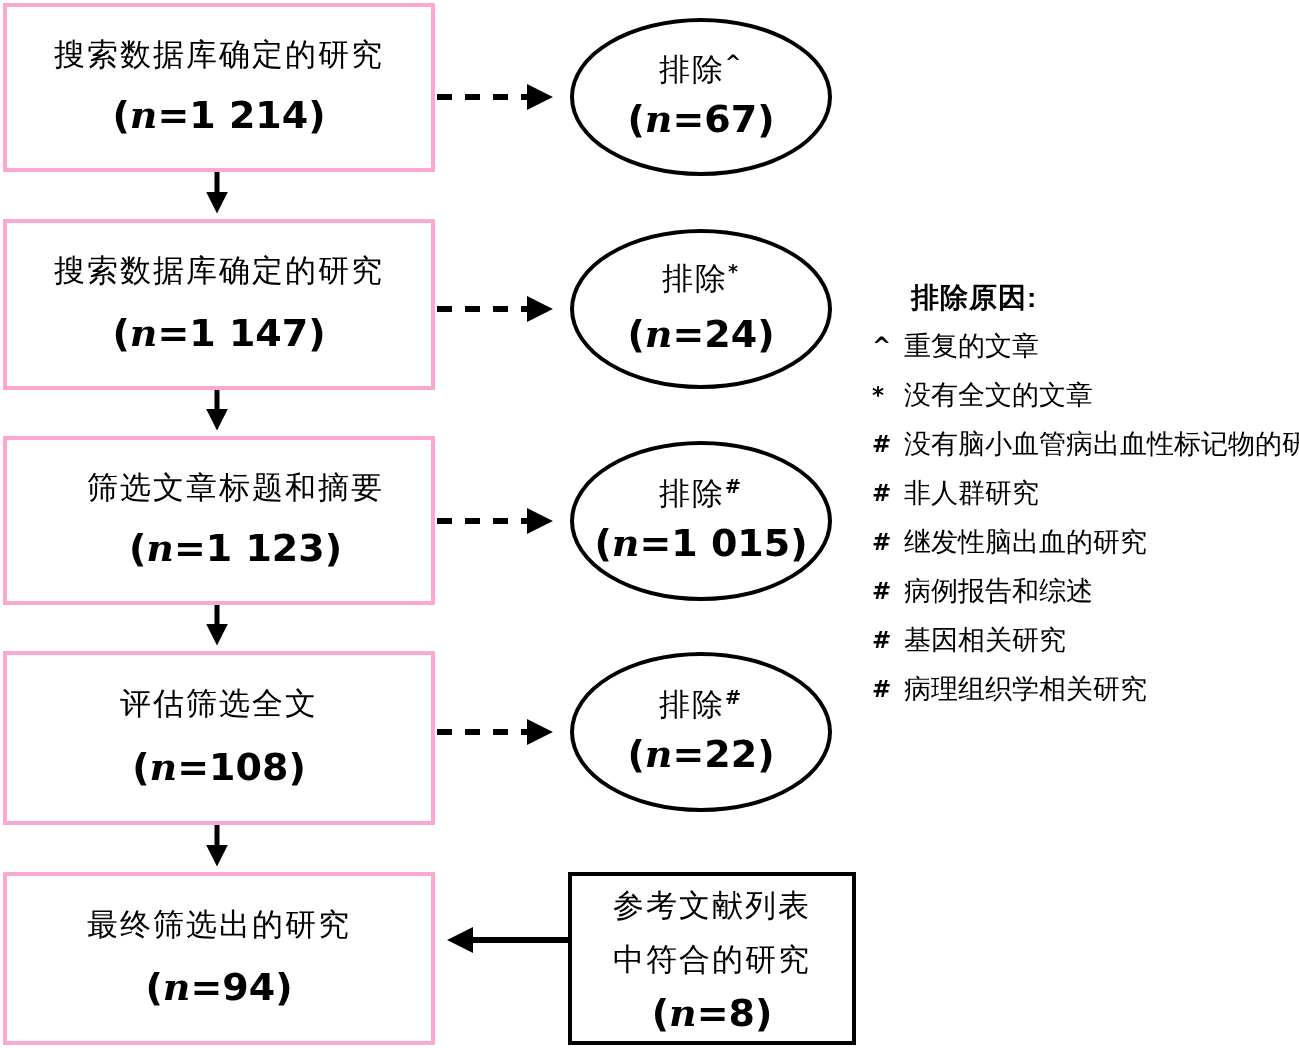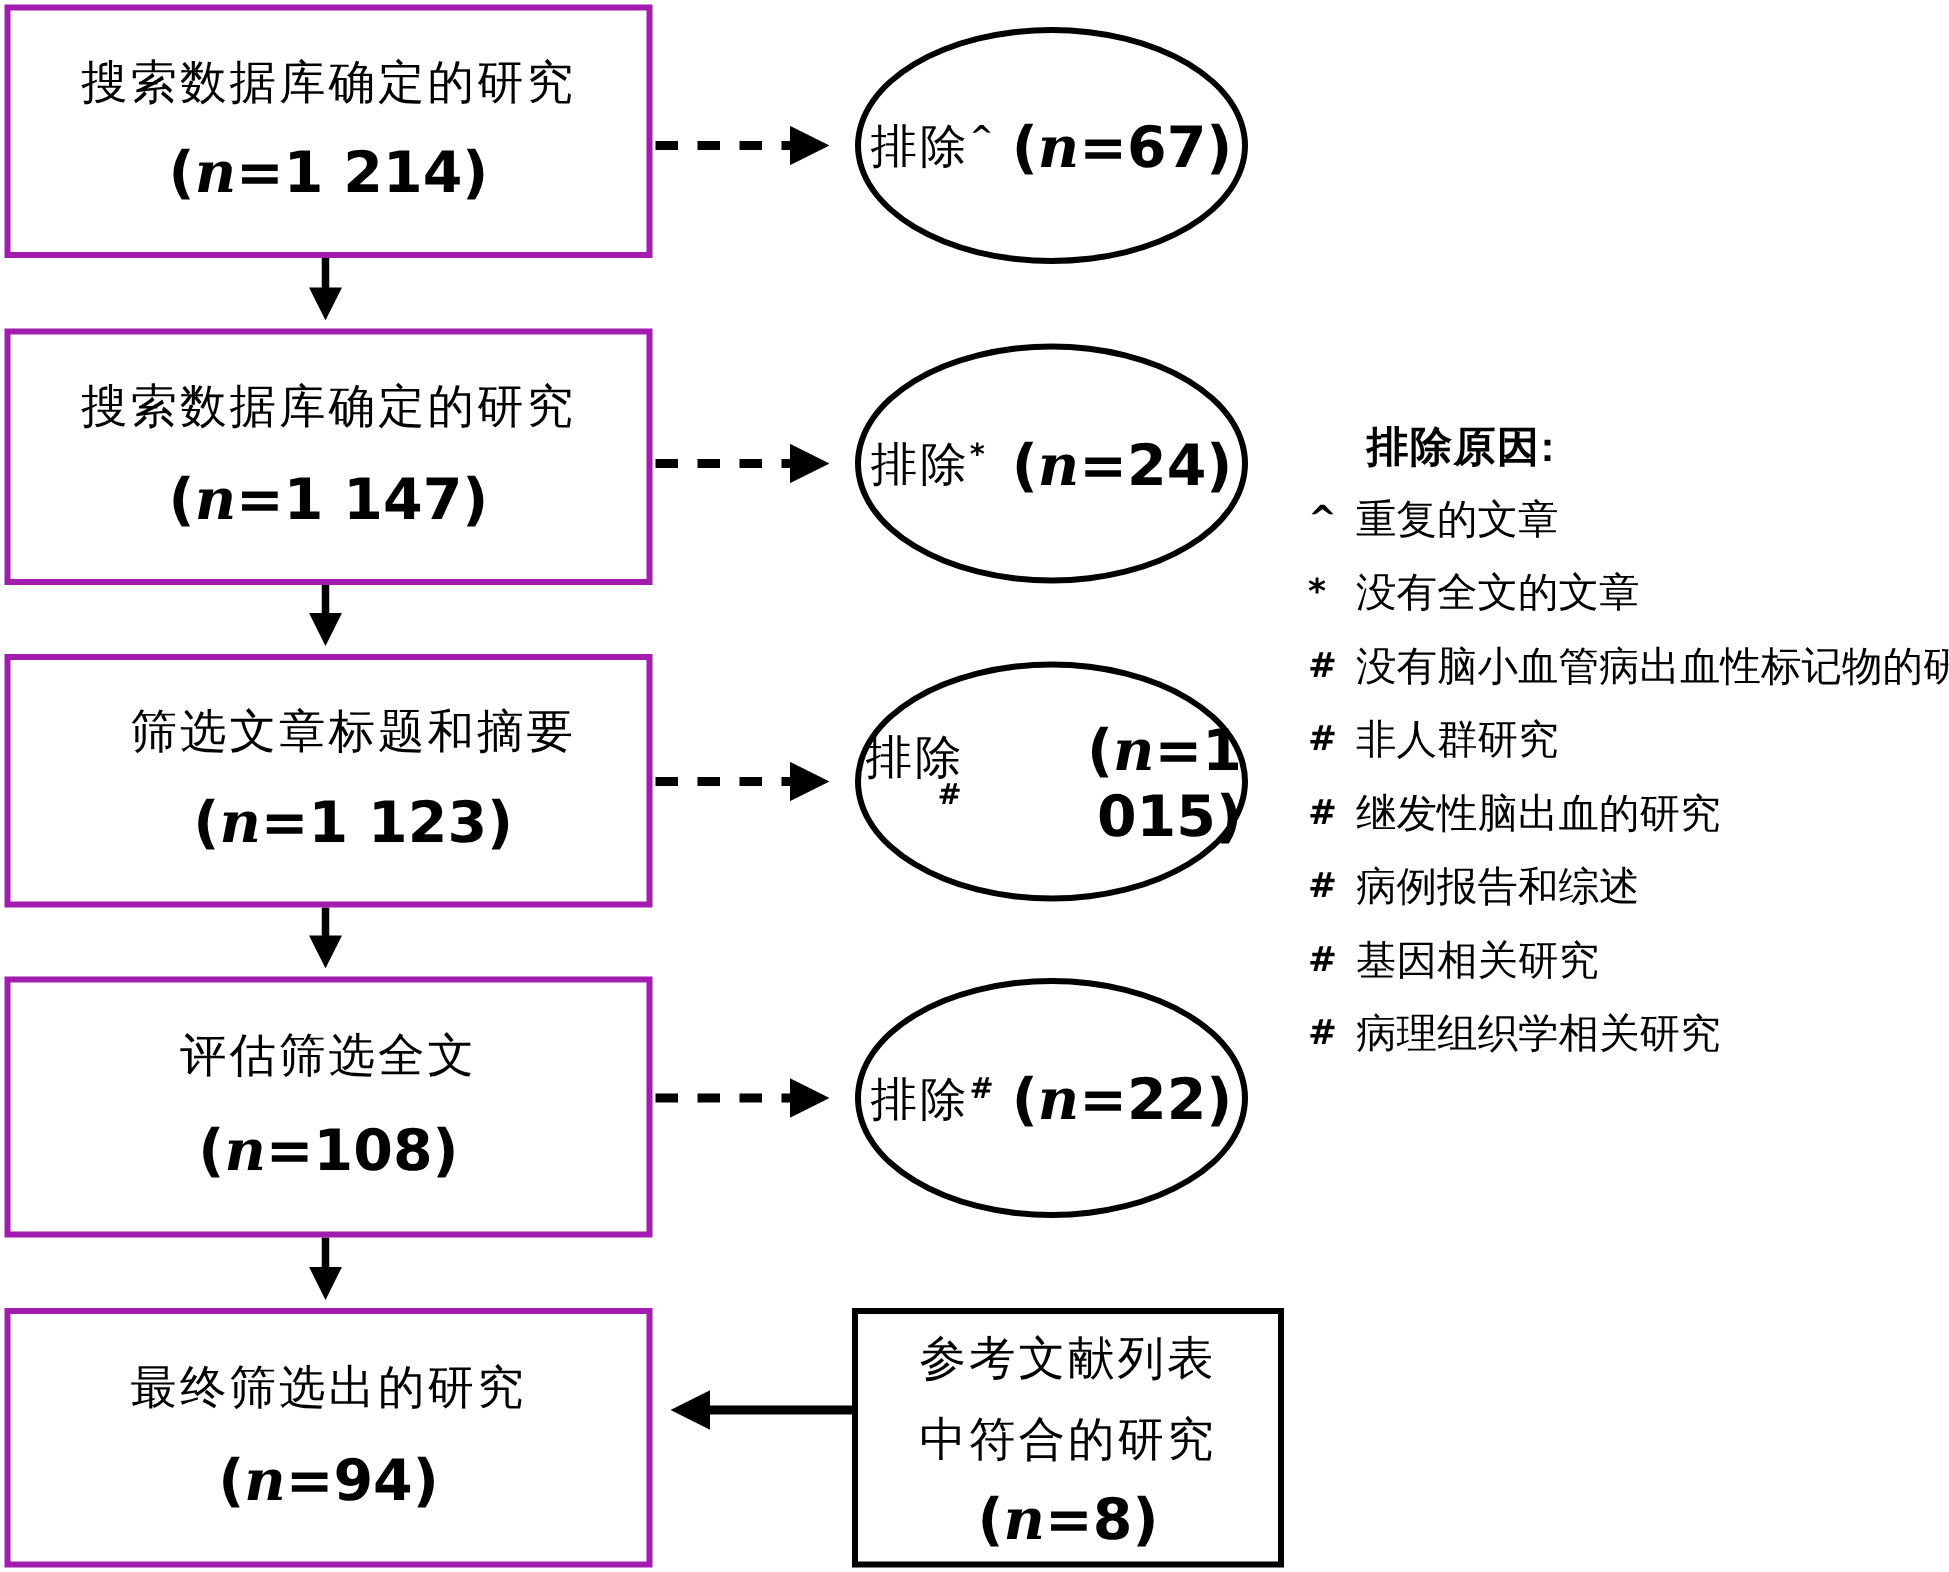--- a/index.html
+++ b/index.html
@@ -18,21 +18,21 @@
   }
   #connectors {
     position: absolute;
     left: 0;
     top: 0;
     z-index: 0;
   }
   .box {
     position: absolute;
     box-sizing: border-box;
-    border: 4px solid #a21caf;
+    border: 4px solid #f9a8d4;
     background: #fff;
     display: flex;
     flex-direction: column;
     align-items: center;
     justify-content: space-evenly;
     text-align: center;
     padding: 10px 6px 14px 6px;
     z-index: 1;
   }
   .box-label {
@@ -50,20 +50,21 @@
     font-family: "DejaVu Serif", serif;
     font-weight: bold;
   }
   .ellipse {
     position: absolute;
     box-sizing: border-box;
     border: 4px solid #000;
     border-radius: 50%;
     background: #fff;
     display: flex;
+    flex-direction: column;
     align-items: center;
     justify-content: center;
     gap: 10px;
     text-align: right;
     z-index: 1;
   }
   .ellipse-label {
     font-size: 31px;
     letter-spacing: 2px;
     line-height: 1;

